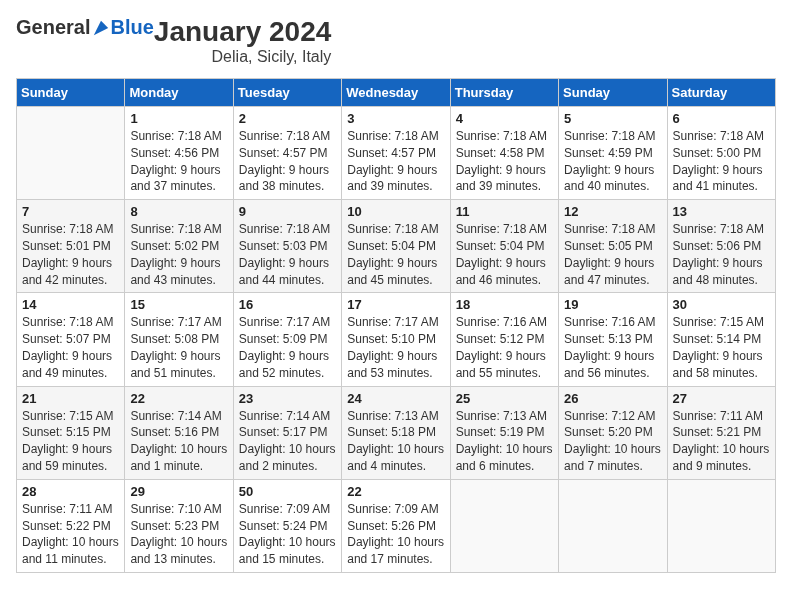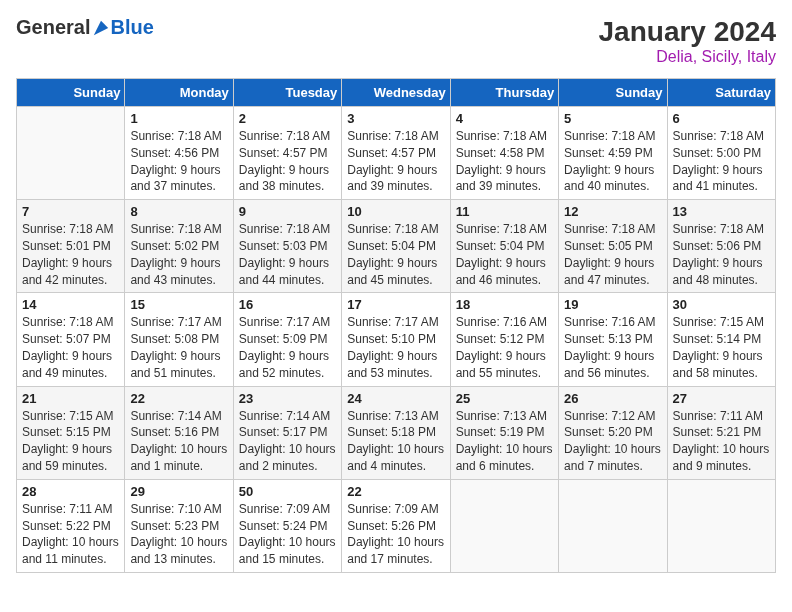--- a/index.html
+++ b/index.html
@@ -5,21 +5,20 @@
     * { box-sizing: border-box; margin: 0; padding: 0; }
     body {
       font-family: Arial, sans-serif;
       background: #fff;
       width: 792px;
       min-height: 612px;
       padding: 16px;
     }
     .header-area {
       display: flex;
-      justify-content: space-between;
       align-items: flex-start;
       margin-bottom: 12px;
     }
     .logo {
       display: flex;
       align-items: center;
     }
     .logo-text-general {
       font-size: 20px;
       font-weight: bold;
@@ -38,32 +37,32 @@
     .title-area {
       text-align: right;
     }
     .month-title {
       font-size: 28px;
       font-weight: bold;
       color: #333;
     }
     .location-subtitle {
       font-size: 16px;
-      color: #a21caf;
+      color: #404040;
     }
     .calendar-table {
       width: 100%;
       border-collapse: collapse;
       font-size: 11px;
     }
     .calendar-table th {
       background-color: #1565c0;
       color: #fff;
       padding: 6px 4px;
-      text-align: right;
+      text-align: left;
       font-size: 13px;
       border: 1px solid #ccc;
     }
     .calendar-table td {
       border: 1px solid #ccc;
       padding: 4px 5px;
       vertical-align: top;
       height: 80px;
       width: calc(100% / 7);
     }

